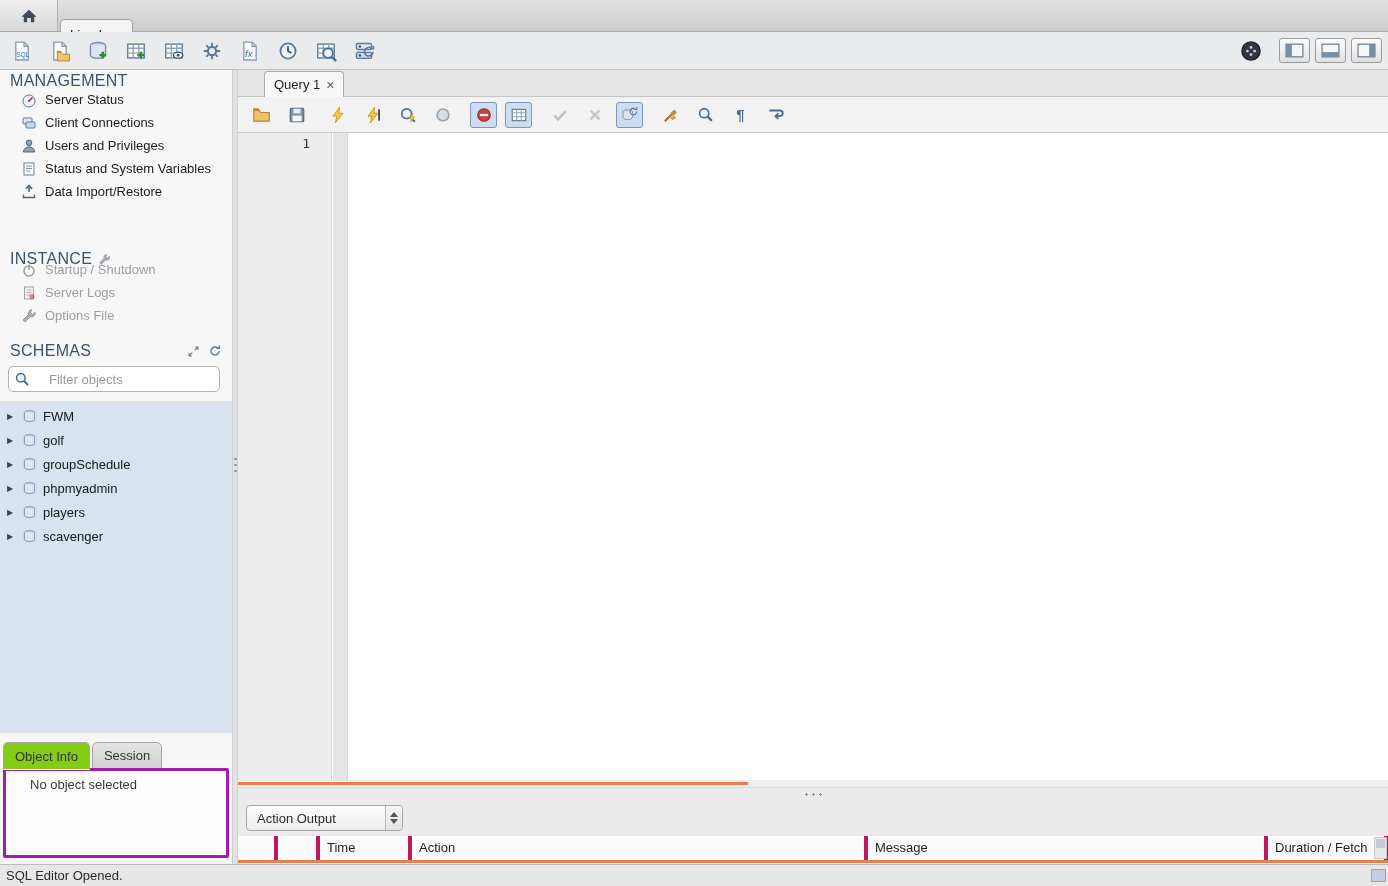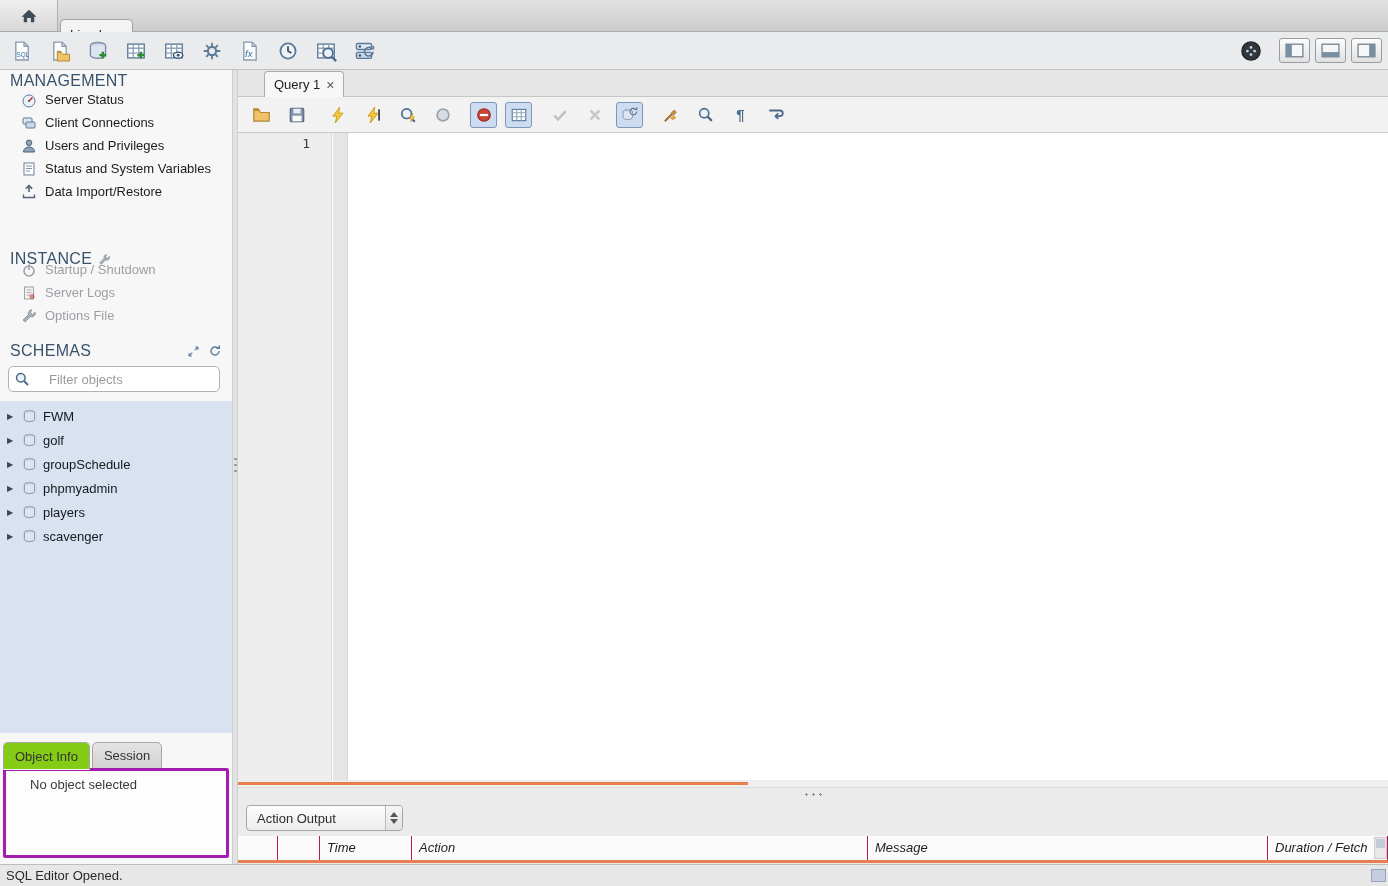--- a/index.html
+++ b/index.html
@@ -90,21 +90,21 @@
   .combo { width:157px; height:26px; border:1px solid #a5a5a5; border-radius:4px;
            background:linear-gradient(#fdfdfd,#ececec); display:flex; align-items:center; overflow:hidden; }
   .combo-label { flex:1; padding-left:10px; font-size:13px; color:#2c2c2c; }
   .combo-step { width:17px; height:100%; border-left:1px solid #b7b7b7; display:flex; flex-direction:column;
                 align-items:center; justify-content:center; gap:2px; background:linear-gradient(#f6f6f6,#e3e3e3); }
   .arr-up { width:0; height:0; border-left:4px solid transparent; border-right:4px solid transparent; border-bottom:5px solid #555; }
   .arr-dn { width:0; height:0; border-left:4px solid transparent; border-right:4px solid transparent; border-top:5px solid #555; }
 
   .output-header { position:absolute; left:0; top:766px; width:100%; height:27px; background:#fbfbfb;
                    border-bottom:3px solid #e87d4e; display:flex; }
-  .oh-cell { border-right:1px solid #be185d; padding:4px 0 0 7px; font-size:13px; color:#1e1e1e; overflow:hidden; white-space:nowrap;font-style:italic; }
+  .oh-cell { border-right:4px solid #be185d; padding:4px 0 0 7px; font-size:13px; color:#1e1e1e; overflow:hidden; white-space:nowrap; }
   .oh-scroll { position:absolute; right:1px; top:767px; width:13px; height:22px; background:#e8e8e8; border:1px solid #cacaca; }
   .oh-thumb { margin:1px; height:9px; background:#c2cbd8; }
 
   
   .statusbar { position:absolute; left:0; top:864px; width:100%; height:22px; background:#e7e7e7;
                border-top:1px solid #bdbdbd; display:flex; align-items:center; padding-left:6px; font-size:13px; color:#2a2a2a; }
   .resize-grip { position:absolute; right:2px; bottom:4px; width:15px; height:13px; background:#c3cfe1; border:1px solid #9aa7ba; }
 
   .ic { display:block; }
 </style>

